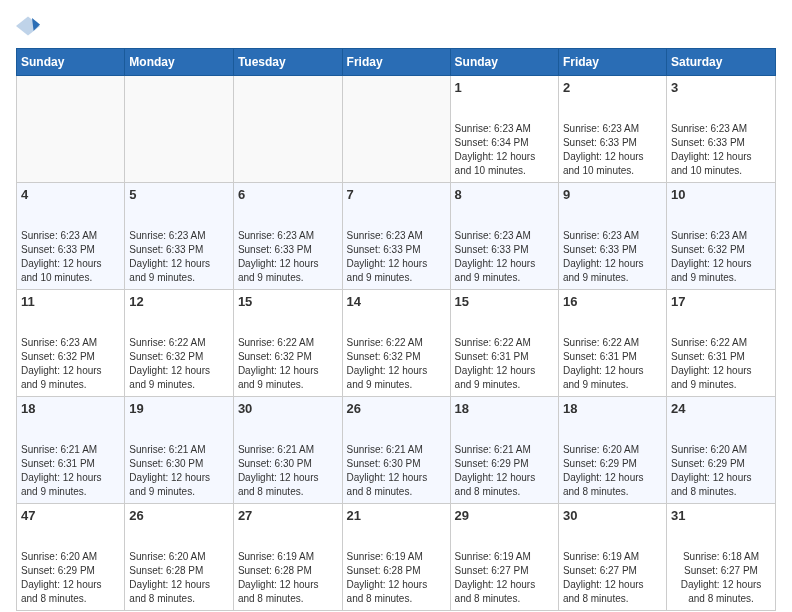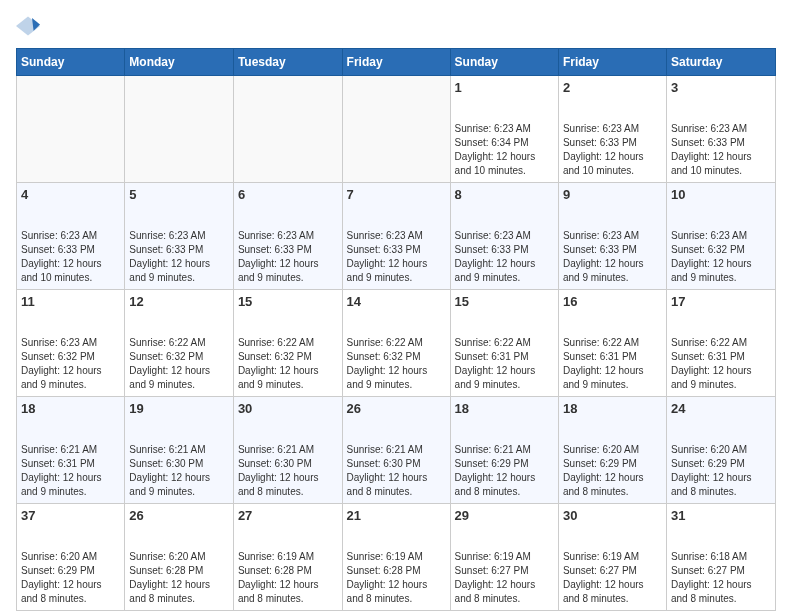--- a/index.html
+++ b/index.html
@@ -272,21 +272,21 @@
         </td>
         <td>
           <div class="day-number">24</div>
           <div class="day-info" style="white-space: pre-line;">Sunrise: 6:20 AM
 Sunset: 6:29 PM
 Daylight: 12 hours and 8 minutes.</div>
         </td>
       </tr>
       <tr>
         <td>
-          <div class="day-number">37</div>
+          <div class="day-number">47</div>
           <div class="day-info" style="white-space: pre-line;">Sunrise: 6:20 AM
 Sunset: 6:29 PM
 Daylight: 12 hours and 8 minutes.</div>
         </td>
         <td>
           <div class="day-number">26</div>
           <div class="day-info" style="white-space: pre-line;">Sunrise: 6:20 AM
 Sunset: 6:28 PM
 Daylight: 12 hours and 8 minutes.</div>
         </td>
@@ -309,19 +309,19 @@
 Daylight: 12 hours and 8 minutes.</div>
         </td>
         <td>
           <div class="day-number">30</div>
           <div class="day-info" style="white-space: pre-line;">Sunrise: 6:19 AM
 Sunset: 6:27 PM
 Daylight: 12 hours and 8 minutes.</div>
         </td>
         <td>
           <div class="day-number">31</div>
-          <div class="day-info" style="white-space: pre-line;">Sunrise: 6:18 AM
+          <div class="day-info" style="white-space: pre-line; text-align: center;">Sunrise: 6:18 AM
 Sunset: 6:27 PM
 Daylight: 12 hours and 8 minutes.</div>
         </td>
       </tr>
     </tbody>
 </table>
 
 </body></html>

